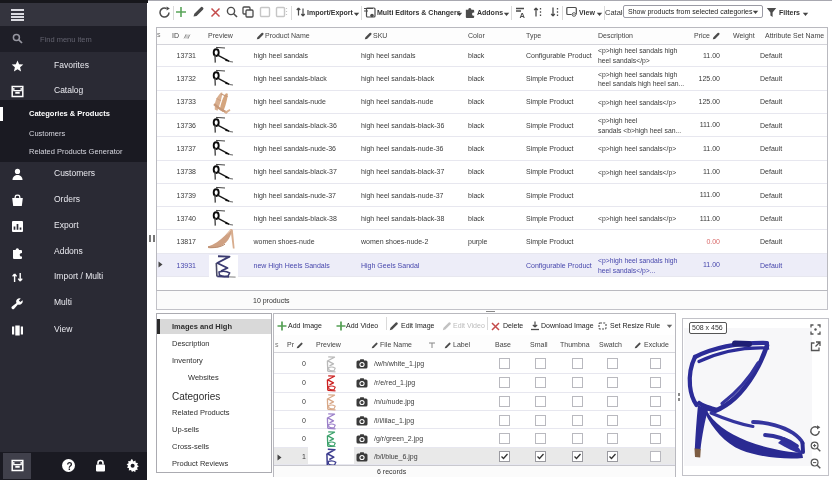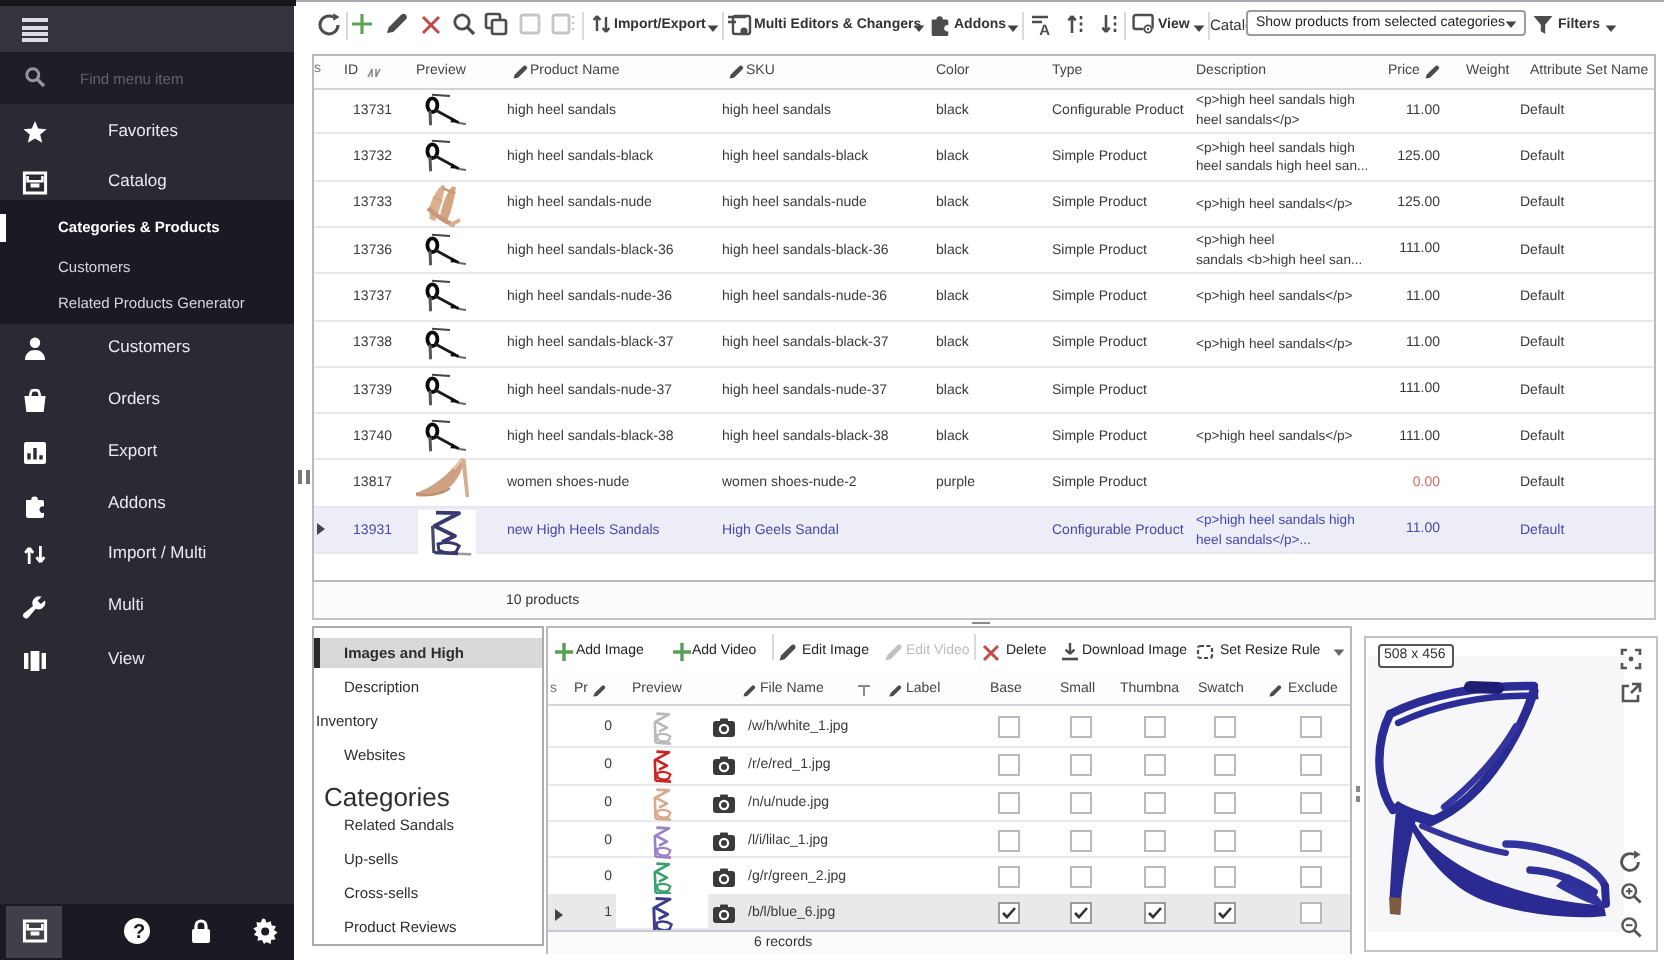--- a/index.html
+++ b/index.html
@@ -381,24 +381,24 @@
 <div class="abs" style="left:149px;top:235px;width:2px;height:7px;background:#777"></div>
 <div class="abs" style="left:152.5px;top:235px;width:2px;height:7px;background:#777"></div>
 <div class="abs" style="left:155.5px;top:291px;width:672.5px;height:19px;border:1px solid #c2c2c8;border-top:none;box-sizing:border-box;background:#fbfbfb"></div>
 <div class="abs" style="left:253px;top:297px;font-size:7px;color:#333">10 products</div>
 <div class="abs" style="left:486px;top:310.5px;width:9px;height:1.5px;background:#888"></div>
 <div class="abs" style="left:155.5px;top:313px;width:116px;height:160px;border:1px solid #ababb1;box-sizing:border-box;background:#fff"></div>
 <div class="abs" style="left:156.5px;top:319px;width:114px;height:15px;background:#d9d9d9"></div>
 <div class="abs" style="left:156.5px;top:319px;width:3px;height:15px;background:#2b2b2b"></div>
 <div class="abs" style="left:172px;top:321.8px;font-size:7.5px;color:#2e2e2e;font-weight:bold;white-space:nowrap">Images and High</div>
 <div class="abs" style="left:172px;top:339.0px;font-size:7.5px;color:#2e2e2e;white-space:nowrap">Description</div>
-<div class="abs" style="left:158px;top:356.2px;font-size:7.5px;color:#2e2e2e;white-space:nowrap">Inventory</div>
-<div class="abs" style="left:172px;top:373.4px;font-size:7.5px;color:#2e2e2e;white-space:nowrap">Websites</div>
-<div class="abs" style="left:162px;top:390.6px;font-size:13px;color:#2e2e2e;white-space:nowrap">Categories</div>
-<div class="abs" style="left:172px;top:407.8px;font-size:7.5px;color:#2e2e2e;white-space:nowrap">Related Sandals</div>
+<div class="abs" style="left:172px;top:356.2px;font-size:7.5px;color:#2e2e2e;white-space:nowrap">Inventory</div>
+<div class="abs" style="left:188px;top:373.4px;font-size:7.5px;color:#2e2e2e;white-space:nowrap">Websites</div>
+<div class="abs" style="left:172px;top:390.6px;font-size:10px;color:#2e2e2e;white-space:nowrap">Categories</div>
+<div class="abs" style="left:172px;top:407.8px;font-size:7.5px;color:#2e2e2e;white-space:nowrap">Related Products</div>
 <div class="abs" style="left:172px;top:425.0px;font-size:7.5px;color:#2e2e2e;white-space:nowrap">Up-sells</div>
 <div class="abs" style="left:172px;top:442.2px;font-size:7.5px;color:#2e2e2e;white-space:nowrap">Cross-sells</div>
 <div class="abs" style="left:172px;top:459.4px;font-size:7.5px;color:#2e2e2e;white-space:nowrap">Product Reviews</div>
 <div class="abs" style="left:272.5px;top:313px;width:403.5px;height:164px;border:1px solid #b9b9bf;box-sizing:border-box;background:#fff"></div>
 <div class="abs" style="left:273.5px;top:314px;width:401.5px;height:21px;border-bottom:1px solid #d4d4da;background:#fff"></div>
 <svg class="abs" style="left:277px;top:321px" width="10" height="10" viewBox="0 0 10 10">
     <path d="M5,0.5 V9.5 M0.5,5 H9.5" stroke="#55a055" stroke-width="1.7"></path>
   </svg>
 <div class="abs tb" style="left:288px;top:322px;font-weight:normal;color:#222">Add Image</div>
 <svg class="abs" style="left:336px;top:321px" width="10" height="10" viewBox="0 0 10 10">

